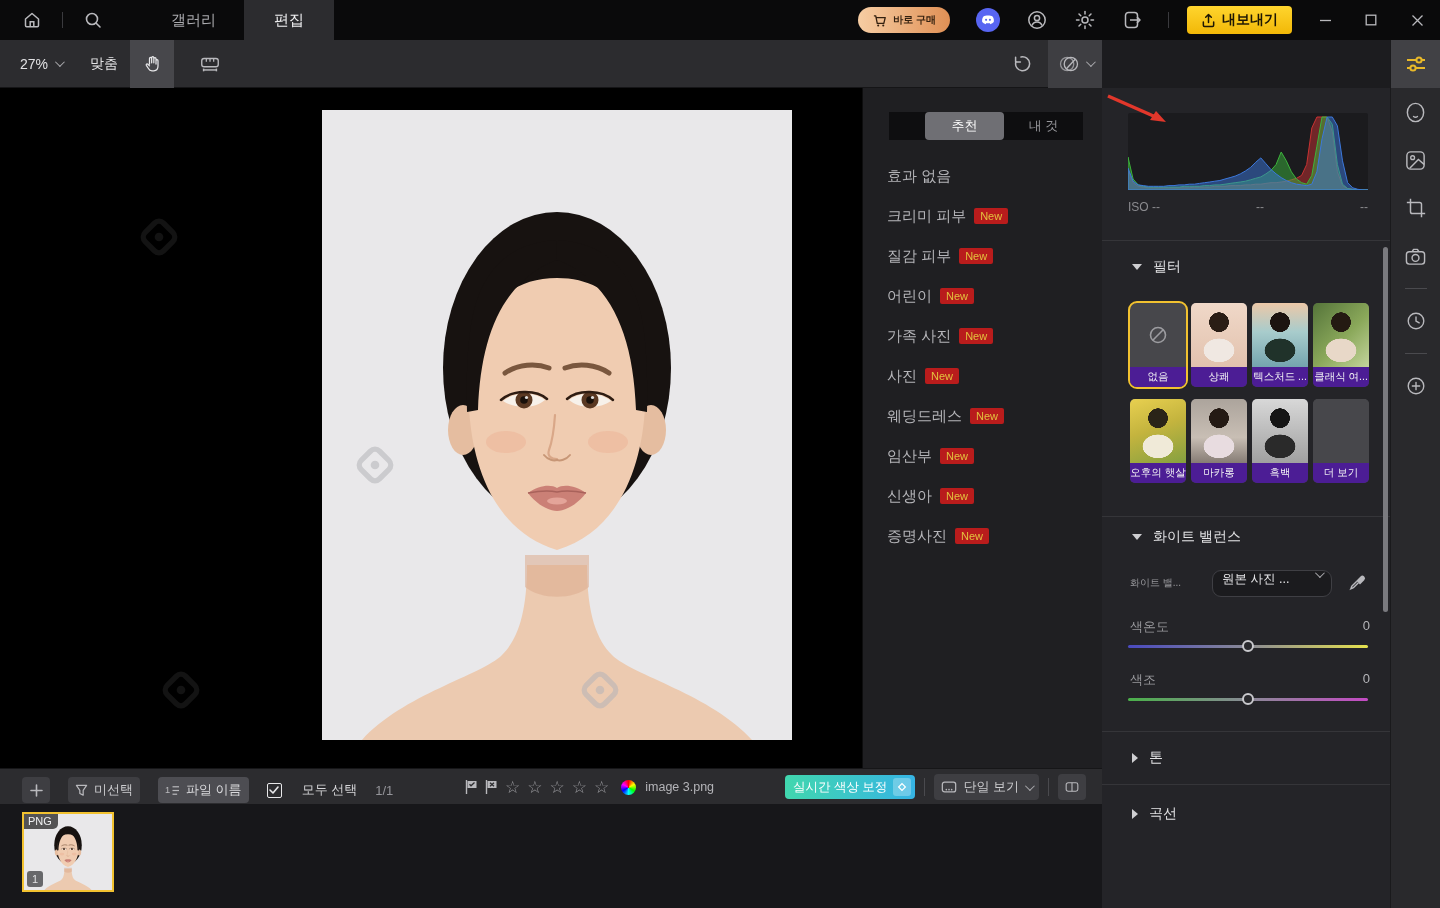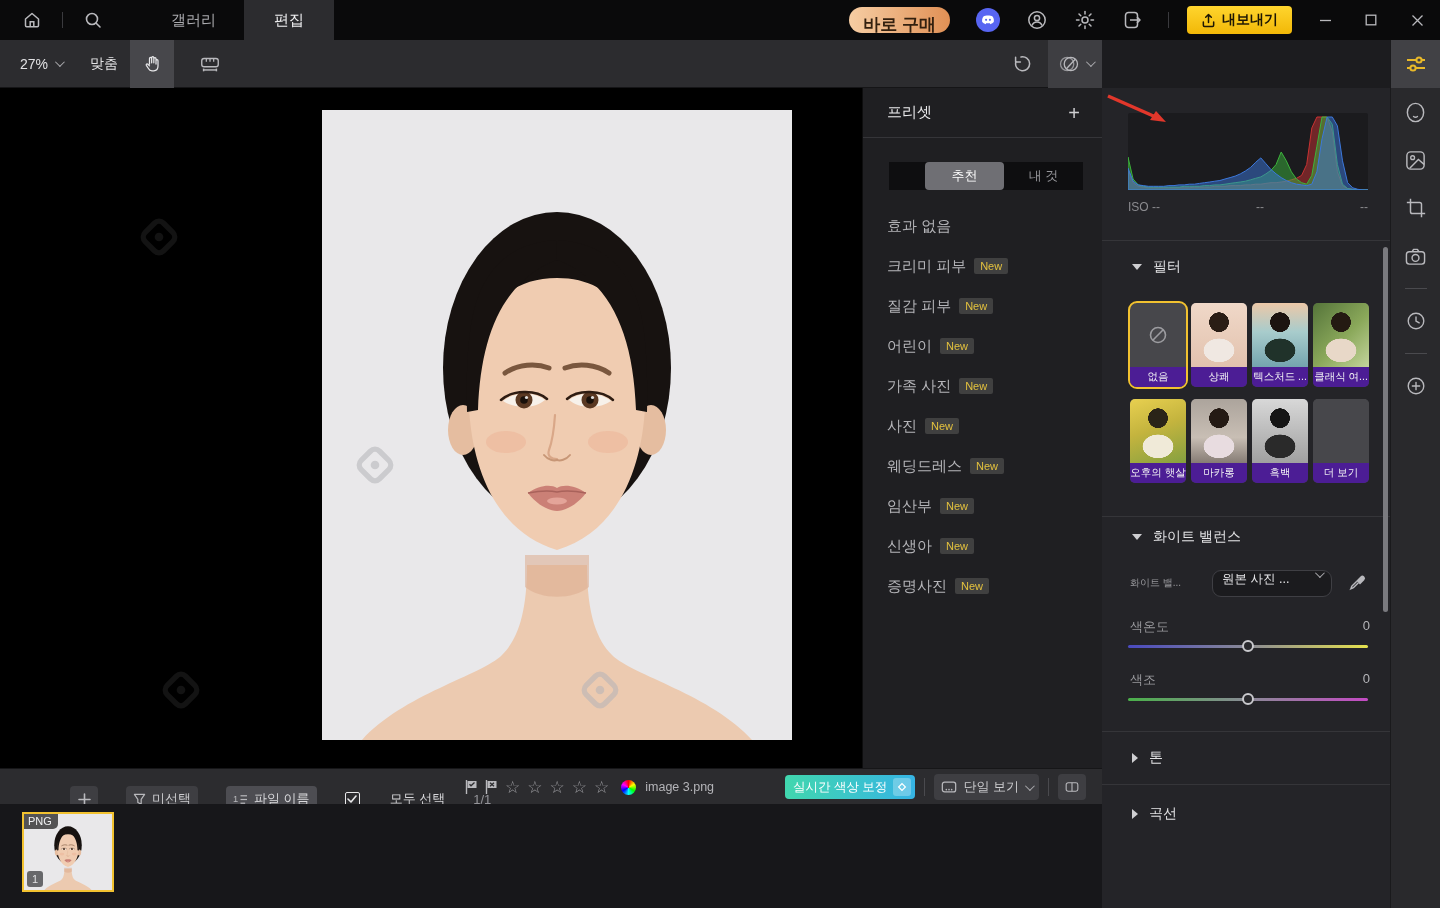--- a/index.html
+++ b/index.html
@@ -16,21 +16,21 @@
   .tb-home { margin-left:22px; }
   .tb-div { width:1px; height:16px; background:#3a3a3e; margin:0 20px; }
   .tb-search { margin-right:40px; }
   .tab-gallery { color:#ababaf; font-size:15px; padding:0 28px; height:40px;
     display:flex; align-items:center; }
   .tab-edit { color:#f0f0f2; font-size:15px; padding:0 30px; height:40px;
     display:flex; align-items:center; background:#2c2c2f; }
   .tb-right { margin-left:auto; display:flex; align-items:center; height:40px; }
   .buy-btn { height:26px; padding:0 14px; border-radius:13px; display:flex;
     align-items:center; gap:6px; background:linear-gradient(90deg,#f6cda3,#e09055);
-    color:#33200f; font-size:17px; font-weight:bold;flex-direction:column; }
+    color:#33200f; font-size:10px; font-weight:bold; }
   .tb-icon { margin-left:26px; }
   .discord { width:24px; height:24px; border-radius:50%; background:#5865f2;
     display:flex; align-items:center; justify-content:center; }
   .tb-div2 { width:1px; height:16px; background:#3a3a3e; margin:0 18px 0 24px; }
   .export-btn { height:28px; padding:0 14px; border-radius:4px; display:flex;
     align-items:center; gap:6px; background:linear-gradient(180deg,#ffd52e,#f2b807);
     color:#1c1604; font-size:14px; font-weight:bold; }
   .winctl { display:flex; align-items:center; }
   .winbtn { width:46px; height:40px; display:flex; align-items:center; justify-content:center; }
 
@@ -74,21 +74,21 @@
   .pp-title { color:#e8e8ea; font-size:15px; }
   .pp-add { margin-left:auto; color:#cfcfd2; font-size:20px; line-height:1; }
   .ptabs { margin:24px 0 0 26px; width:194px; height:28px; background:#0e0e10;
     border-radius:0; display:flex;padding-left:36px; }
   .ptab { flex:1; display:flex; align-items:center; justify-content:center;
     color:#97979b; font-size:13px; border-radius:4px; }
   .ptab.active { background:#6f6f74; color:#fff; }
   .preset-list { margin-top:16px; }
   .preset-item { height:40px; display:flex; align-items:center; padding-left:24px; gap:8px; }
   .pi-label { color:#b4b4b8; font-size:15px; }
-  .new-badge { background:#404040; color:#e3c13e; font-size:11px; padding:2px 6px; border-radius:2px; }
+  .new-badge { background:#b91c1c; color:#e3c13e; font-size:11px; padding:2px 6px; border-radius:2px; }
 
   
   .right-panel { position:absolute; left:1102px; top:88px; width:288px; height:820px;
     background:#242428; }
   .hist-box { position:absolute; left:26px; top:25px; width:240px; height:77px;
     background:#1b1b1e; border-radius:2px; }
   .anno-arrow { position:absolute; left:2px; top:4px; pointer-events:none; }
   .iso-row { position:absolute; left:26px; top:112px; width:240px; display:flex;
     justify-content:space-between; color:#8b8b8f; font-size:12px; }
   .rp-divider { position:absolute; left:0; width:288px; height:1px; background:#353539; }
@@ -129,22 +129,22 @@
     background:#3e3e43; border-radius:6px; display:flex; }
   .btn-sync { width:86px; display:flex; align-items:center; justify-content:center;
     color:#d2d2d5; font-size:13px; border-right:1px solid #2a2a2d; }
   .btn-sync-gear { flex:1; display:flex; align-items:center; justify-content:center; }
   .rp-scrollbar { position:absolute; right:2px; top:159px; width:5px; height:365px;
     background:#7a7a7f; border-radius:3px; }
 
   
   .bottom-bar { position:absolute; left:0; top:768px; width:1102px; height:36px;
     background:#2c2c2f; border-top:1px solid #161618; }
-  .bb-left { position:absolute; left:22px; top:12px; height:36px; display:flex;
-    align-items:center; gap:28px;margin-left:48px; }
+  .bb-left { position:absolute; left:22px; top:3px; height:36px; display:flex;
+    align-items:center; gap:18px; }
   .sq-btn { height:26px; background:#3e3e42; border-radius:4px; display:flex;
     align-items:center; justify-content:center; padding:0 7px; gap:6px;
     color:#cccccf; font-size:13px; }
   .sq-btn.lighter { background:#4d4d52; color:#dadadd; }
   .cb { width:15px; height:15px; border:1.5px solid #e8e8ea; border-radius:2px;
     display:flex; align-items:center; justify-content:center; }
   .bb-sel-label { color:#d6d6d9; font-size:13px; margin-left:2px; }
   .bb-count { color:#95959a; font-size:13px; }
   .bb-center { position:absolute; left:464px; top:0; height:36px; display:flex;
     align-items:center; gap:5px; }
@@ -412,24 +412,20 @@
       <svg class="wm-photo" style="left:27px; top:329px" width="52" height="52">
           <use href="#wm" width="52" height="52"></use>
         </svg>
       <svg class="wm-photo" style="left:252px; top:554px" width="52" height="52">
           <use href="#wm" width="52" height="52"></use>
         </svg>
     </div>
   </div>
 
   <div class="preset-panel">
-    <div class="pp-header">
-      <span class="pp-title">프리셋</span>
-      <span class="pp-add">+</span>
-    </div>
     <div class="ptabs" id="preset-tabs">
         <div class="ptab active">추천</div>
         <div class="ptab">내 것</div>
       </div>
     <div class="preset-list" id="preset-list">
         <div class="preset-item">
           <span class="pi-label">효과 없음</span>
         </div>
         <div class="preset-item">
           <span class="pi-label">크리미 피부</span>

